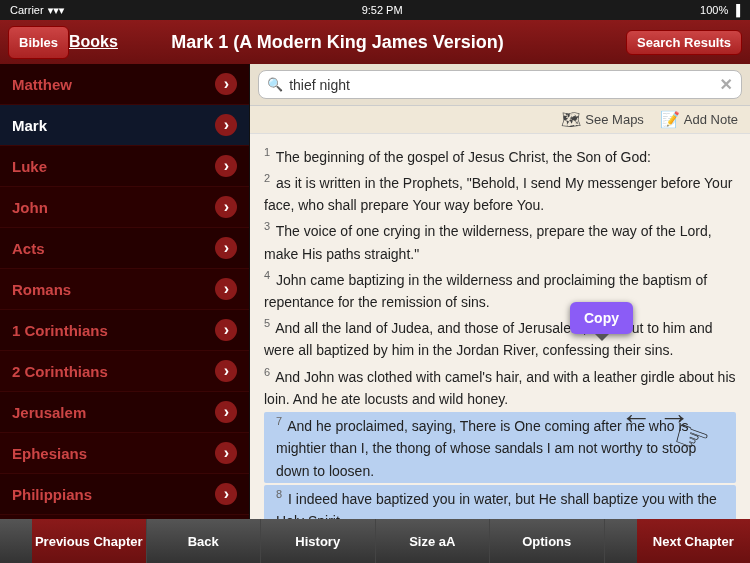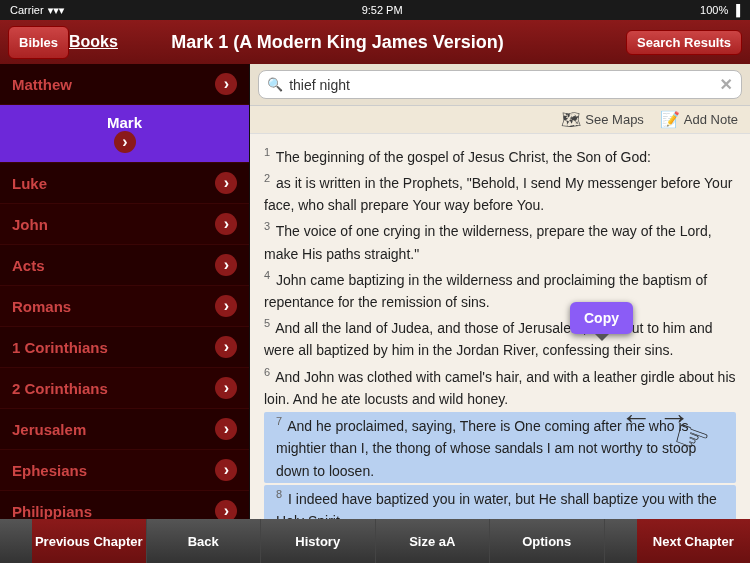--- a/index.html
+++ b/index.html
@@ -91,21 +91,21 @@
     .sidebar-item {
       display: flex;
       align-items: center;
       justify-content: space-between;
       padding: 9px 12px;
       border-bottom: 1px solid #3a0505;
       cursor: pointer;
     }
     .sidebar-item:nth-child(odd) { background: #250000; }
     .sidebar-item:nth-child(even) { background: #2a0000; }
-    .sidebar-item.active { background: #6d28d9; flex-direction: column; }
+    .sidebar-item.active { background: #0f172a; }
     .sidebar-item-name {
       color: #cc4444;
       font-size: 15px;
     }
     .sidebar-item-name.white-text { color: #fff; }
     .chevron-circle {
       width: 22px;
       height: 22px;
       border-radius: 50%;
       background: #8b1a1a;

